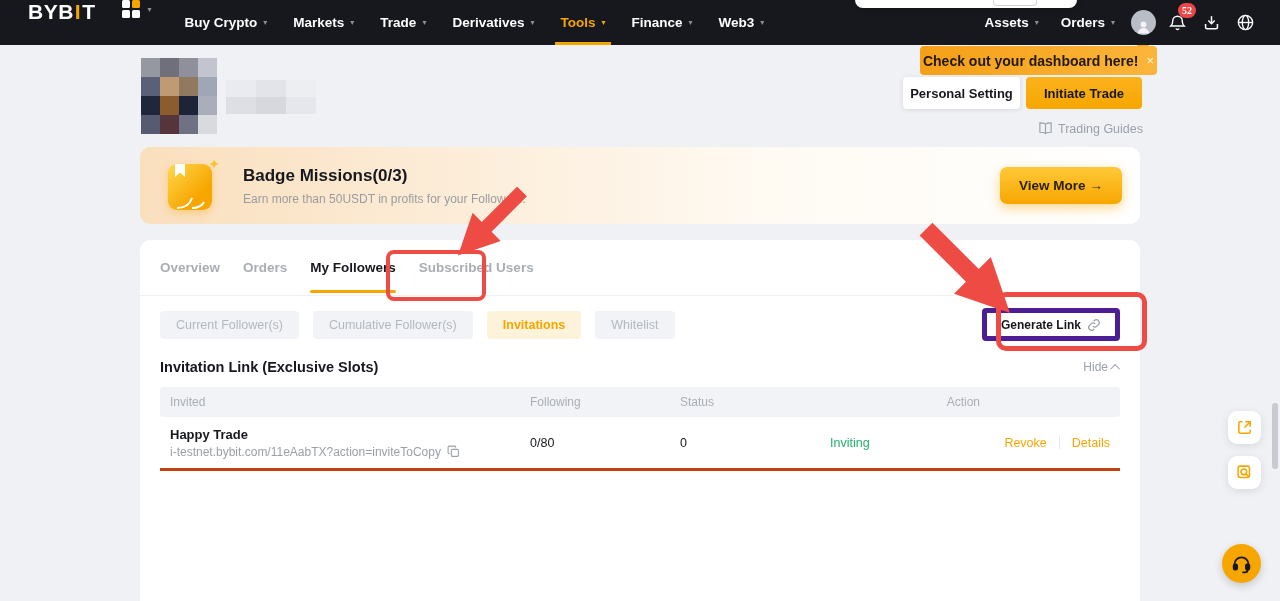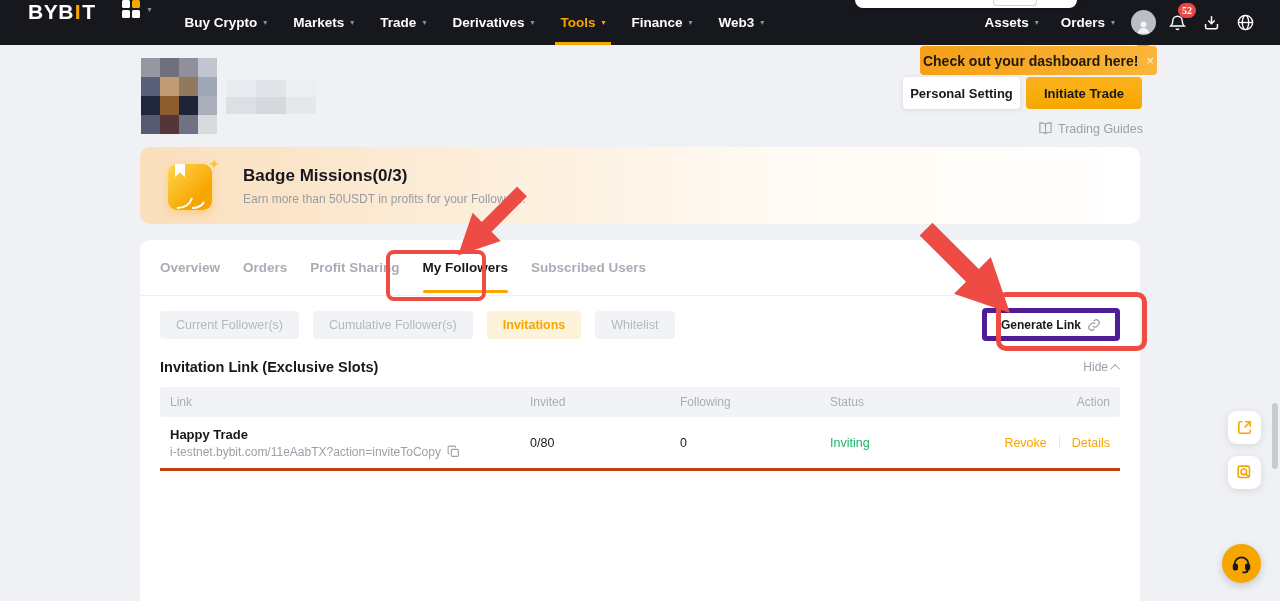--- a/index.html
+++ b/index.html
@@ -245,27 +245,27 @@
       <span class="badge-sparkle">✦</span>
       <svg class="badge-leaf" width="34" height="20" viewBox="0 0 34 20" fill="none" stroke="#fff" stroke-width="2">
           <path d="M3 17c8 0 13-4 15-10"></path>
           <path d="M18 17c6 0 10-2 12-6"></path>
         </svg>
     </div>
     <div class="badge-texts">
       <div class="badge-title">Badge Missions(0/3)</div>
       <div class="badge-sub">Earn more than 50USDT in profits for your Followers.</div>
     </div>
+    <button class="btn-viewmore"><span>View More</span> <span>→</span></button>
   </section>
 
   <section class="main-card">
     <div class="tabs">
       <div class="tab">Overview</div>
       <div class="tab">Orders</div>
-      <div class="tab">Profit Sharing</div>
       <div class="tab active">My Followers</div>
       <div class="tab">Subscribed Users</div>
     </div>
 
     <div class="subrow">
       <div class="pills">
         <div class="pill">Current Follower(s)</div>
         <div class="pill">Cumulative Follower(s)</div>
         <div class="pill active">Invitations</div>
         <div class="pill">Whitelist</div>
@@ -282,21 +282,20 @@
     <div class="section-head">
       <div class="section-title">Invitation Link (Exclusive Slots)</div>
       <div class="hide-toggle">
         <span>Hide</span>
         <span class="chev-up"></span>
       </div>
     </div>
 
     <div class="table">
       <div class="thead">
-        <div class="th">Link</div>
         <div class="th">Invited</div>
         <div class="th">Following</div>
         <div class="th">Status</div>
         <div class="th">Action</div>
       </div>
       <div class="trow">
         <div class="td">
           <div class="link-name">Happy Trade</div>
           <div class="link-url">
             <span>i-testnet.bybit.com/11eAabTX?action=inviteToCopy</span>

